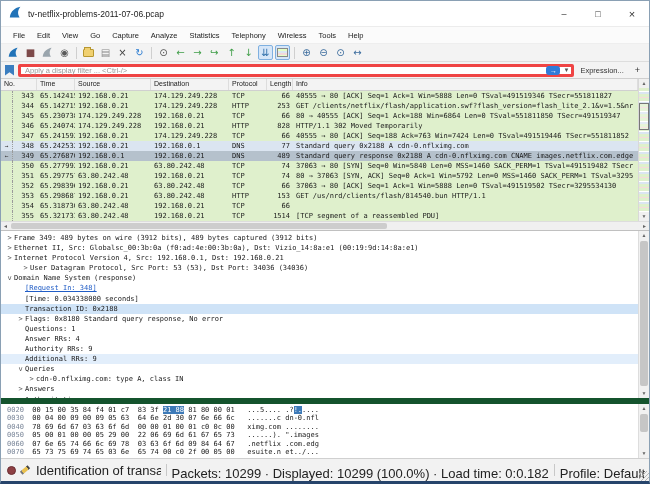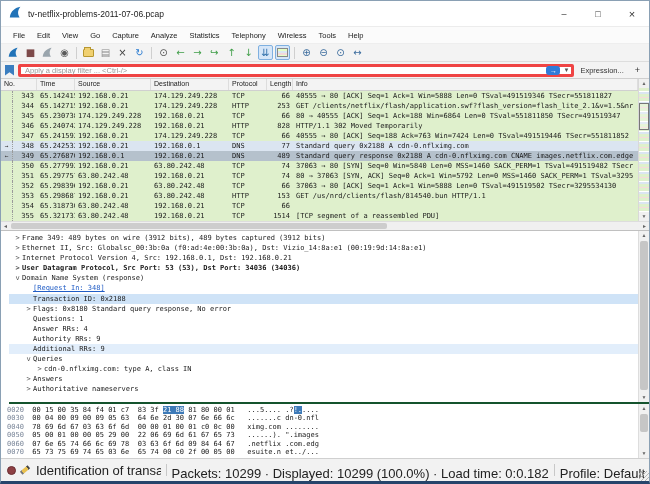--- a/index.html
+++ b/index.html
@@ -61,21 +61,21 @@
   .sb-up{top:0;} .sb-down{bottom:0;}
   .minimap{position:absolute;top:9px;bottom:9px;left:0;right:0;
     background:repeating-linear-gradient(180deg,#dff0cc 0 3px,#ffffff 3px 4px,#dbe5f1 4px 6px,#dff0cc 6px 9px,#f6dada 9px 10px);}
   .mini-thumb{position:absolute;top:12%;height:22%;left:0;right:0;border:1px solid #777;background:rgba(255,255,255,.25);}
   
   .hscroll{height:9px;background:#f0f0f0;border-top:1px solid #ddd;position:relative;}
   .hscroll .sb-left,.hscroll .sb-right{position:absolute;top:0;bottom:0;width:9px;font-size:5px;color:#666;text-align:center;line-height:9px;}
   .sb-left{left:0;} .sb-right{right:0;}
   .h-thumb{position:absolute;left:10px;width:58%;top:1px;bottom:1px;background:#cdcdcd;border-radius:2px;}
   
-  .details-pane{flex:1;position:relative;background:#fff;border-bottom:2px solid #14532d;overflow:hidden;padding-top:2px;margin-left:8px;}
+  .details-pane{flex:1;position:relative;background:#fff;border-bottom:6px solid #14532d;overflow:hidden;padding-top:2px;}
   .details-rows{padding-right:11px;}
   .drow{height:10.1px;line-height:10.1px;font-family:"DejaVu Sans Mono","Liberation Mono",monospace;font-size:7px;white-space:pre;overflow:hidden;}
   .drow .arrow{display:inline-block;width:9px;color:#555;text-align:center;}
   .drow.selected{background:#cfe3f7;}
   .drow.related{background:#e2eefb;}
   .drow .lbl.link{color:#215dc6;text-decoration:underline;}
   .pane-vscroll{position:absolute;top:0;right:0;bottom:0;width:11px;background:#f1f1f1;border-left:1px solid #ddd;}
   .pane-vscroll .sb-up,.pane-vscroll .sb-down{position:absolute;left:0;right:0;height:9px;font-size:5px;color:#666;text-align:center;line-height:9px;}
   .pane-thumb{position:absolute;left:1px;right:1px;background:#c6c6c6;border-radius:2px;}
   
@@ -359,23 +359,24 @@
       <div class="h-thumb"></div>
       <div class="sb-right">►</div>
     </div>
   </div>
 
   <div class="details-pane">
     <div class="details-rows" id="detail-rows">
         <div class="drow" style="padding-left: 4px;"><span class="arrow">&gt;</span><span class="lbl">Frame 349: 489 bytes on wire (3912 bits), 489 bytes captured (3912 bits)</span></div>
         <div class="drow" style="padding-left: 4px;"><span class="arrow">&gt;</span><span class="lbl">Ethernet II, Src: Globalsc_00:3b:0a (f0:ad:4e:00:3b:0a), Dst: Vizio_14:8a:e1 (00:19:9d:14:8a:e1)</span></div>
         <div class="drow" style="padding-left: 4px;"><span class="arrow">&gt;</span><span class="lbl">Internet Protocol Version 4, Src: 192.168.0.1, Dst: 192.168.0.21</span></div>
-        <div class="drow" style="padding-left: 4px; font-weight: bold;"><span class="arrow">&gt;</span><span class="lbl">User Datagram Protocol, Src Port: 53 (53), Dst Port: 34036 (34036)</span></div>
+        <div class="drow" style="padding-left: 20px;"><span class="arrow">&gt;</span><span class="lbl">User Datagram Protocol, Src Port: 53 (53), Dst Port: 34036 (34036)</span></div>
         <div class="drow" style="padding-left: 4px;"><span class="arrow">v</span><span class="lbl">Domain Name System (response)</span></div>
         <div class="drow" style="padding-left: 15px;"><span class="arrow"></span><span class="lbl link">[Request In: 348]</span></div>
+        <div class="drow" style="padding-left: 15px;"><span class="arrow"></span><span class="lbl">[Time: 0.034338000 seconds]</span></div>
         <div class="drow selected" style="padding-left: 15px;"><span class="arrow"></span><span class="lbl">Transaction ID: 0x2188</span></div>
         <div class="drow" style="padding-left: 15px;"><span class="arrow">&gt;</span><span class="lbl">Flags: 0x8180 Standard query response, No error</span></div>
         <div class="drow" style="padding-left: 15px;"><span class="arrow"></span><span class="lbl">Questions: 1</span></div>
         <div class="drow" style="padding-left: 15px;"><span class="arrow"></span><span class="lbl">Answer RRs: 4</span></div>
         <div class="drow" style="padding-left: 15px;"><span class="arrow"></span><span class="lbl">Authority RRs: 9</span></div>
         <div class="drow related" style="padding-left: 15px;"><span class="arrow"></span><span class="lbl">Additional RRs: 9</span></div>
         <div class="drow" style="padding-left: 15px;"><span class="arrow">v</span><span class="lbl">Queries</span></div>
         <div class="drow" style="padding-left: 26px;"><span class="arrow">&gt;</span><span class="lbl">cdn-0.nflximg.com: type A, class IN</span></div>
         <div class="drow" style="padding-left: 15px;"><span class="arrow">&gt;</span><span class="lbl">Answers</span></div>
         <div class="drow" style="padding-left: 15px;"><span class="arrow">&gt;</span><span class="lbl">Authoritative nameservers</span></div>

